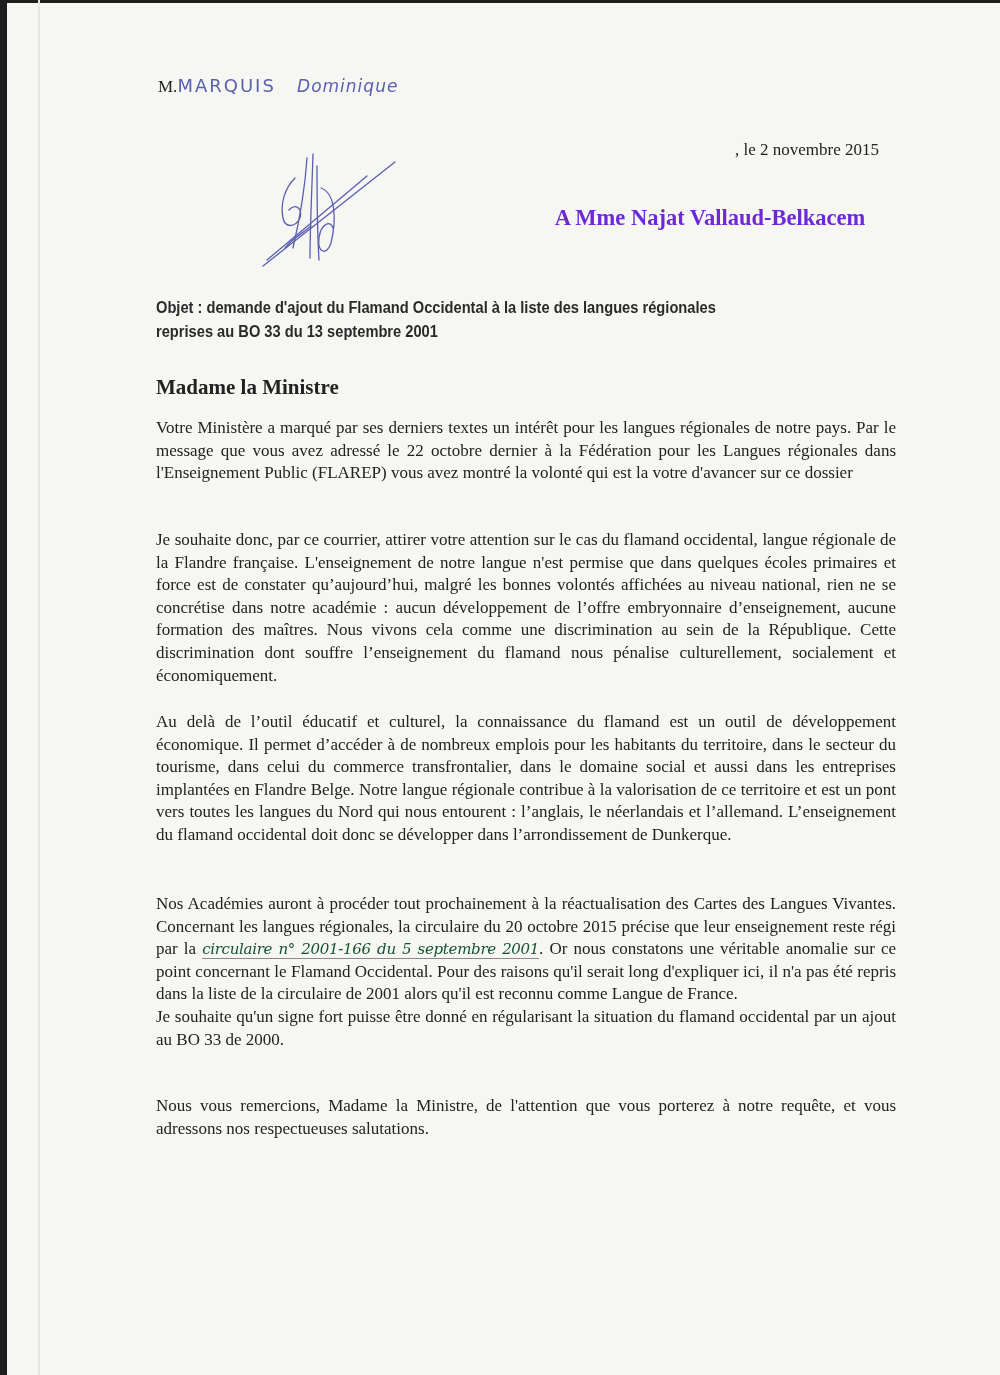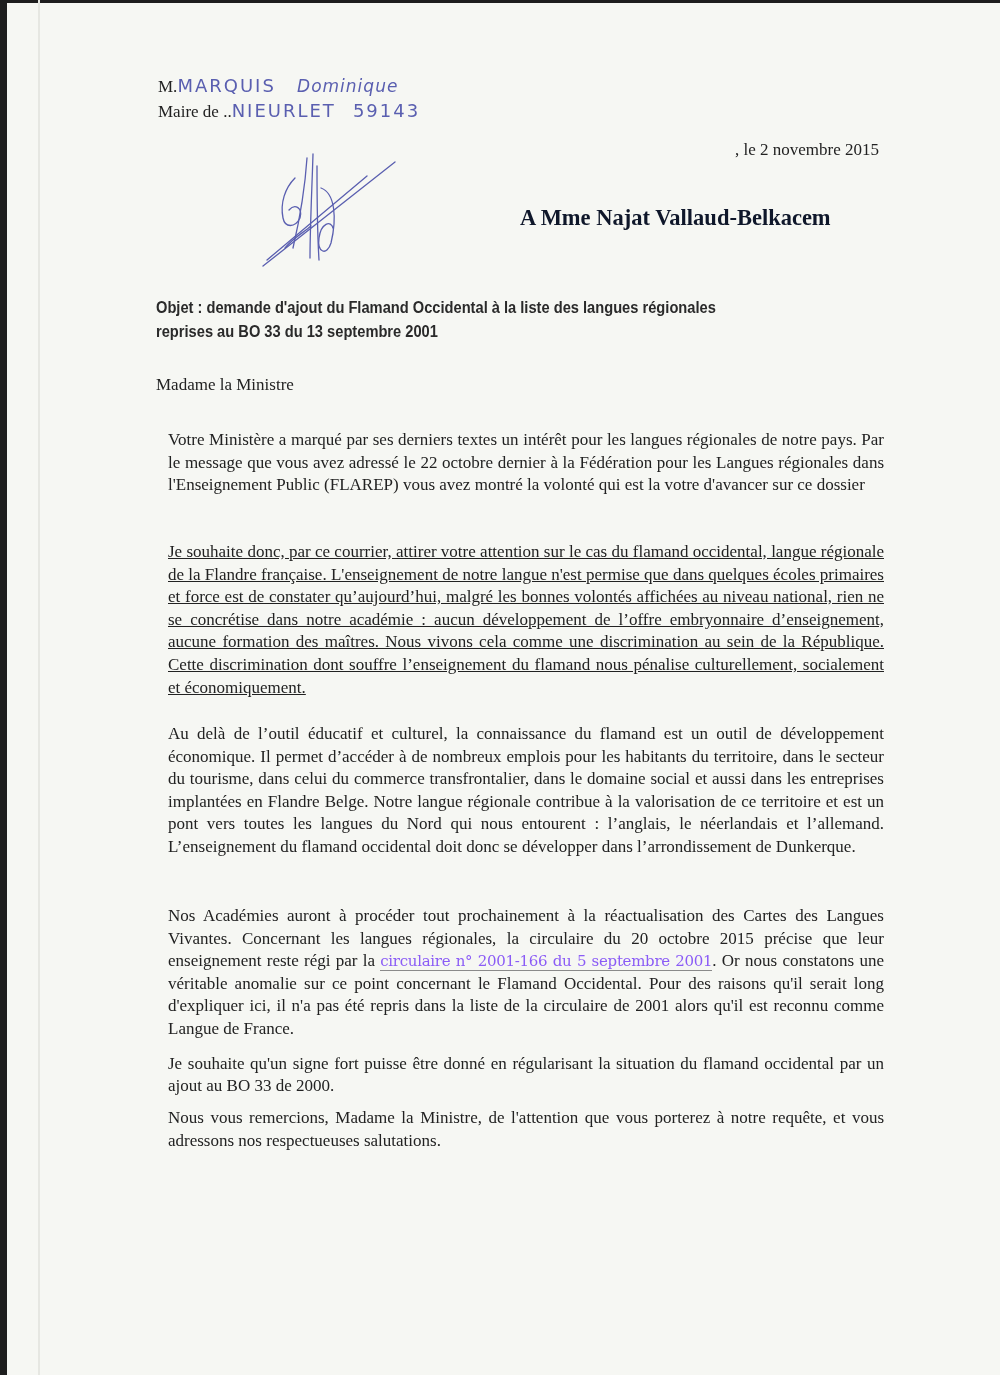--- a/index.html
+++ b/index.html
@@ -30,67 +30,63 @@
       font-size: 18px; letter-spacing: 2px; font-weight: normal;
     }
     .hand.sm { font-size: 17px; letter-spacing: 1px; font-style: italic; }
 
     .date { position: absolute; left: 735px; top: 114px; font-size: 17px; margin-top: 18px; }
 
     .signature { position: absolute; left: 255px; top: 140px; width: 150px; height: 125px; }
 
     .recipient {
       position: absolute; left: 520px; top: 194px; width: 380px;
-      text-align: left; font-weight: bold; font-size: 22.5px; line-height: 31px;
-      color: #0f172a;
+      text-align: center; font-weight: bold; font-size: 22.5px; line-height: 31px;
+      color: #6d28d9;
     }
 
     .objet {
       position: absolute; left: 156px; top: 288px; width: 700px;
       font-family: "Liberation Sans", sans-serif; font-weight: bold;
       font-size: 15.6px; line-height: 24px; color: #2a2a2a;
       transform: scaleX(0.94); transform-origin: left top;
     }
 
-    .salutation { position: absolute; left: 156px; top: 367px; font-size: 17px; }
+    .salutation { position: absolute; left: 156px; top: 367px; font-size: 21px; font-weight: bold; }
 
     .body-text {
       position: absolute; left: 156px; width: 740px;
       font-size: 17px; line-height: 22.6px; text-align: justify;
     }
-    .body-text p { margin: 12px; }
+    .body-text p { margin: 0; }
     .p1 { top: 409px; }
-    .p2 { top: 521px; text-decoration: underline; }
+    .p2 { top: 521px; }
     .p3 { top: 703px; }
     .p4 { top: 885px; }
     .p5 { top: 1087px; }
 
     .link-ref {
-      color: #8b5cf6; text-decoration: none;
+      color: #14532d; text-decoration: none;
       border-bottom: 1px solid #8a8a8a;
-      font-family: "DejaVu Serif", serif; font-size: 15px; letter-spacing: -0.3px;
+      font-family: "DejaVu Serif", serif; font-size: 15px; letter-spacing: -0.3px; font-style: italic;
     }
   </style>
 </head>
 <body>
 
 <div class="scan-border-top"></div>
 <div class="scan-border-left"></div>
 <div class="fold-line"></div>
 
 <div class="page">
 
   <div class="sender">
     <div class="line">
       <span>M.</span><span class="hand">MARQUIS</span>
       &nbsp;&nbsp;&nbsp;&nbsp;<span class="hand sm">Dominique</span>
-    </div>
-    <div class="line">
-      <span>Maire de ..</span><span class="hand">NIEURLET</span>
-      &nbsp;&nbsp;&nbsp;<span class="hand">59143</span>
     </div>
   </div>
 
   <div class="date">, le 2 novembre 2015</div>
 
   <svg class="signature" viewBox="0 0 150 125">
     <g fill="none" stroke="#5a5fb0" stroke-width="1.3" stroke-linecap="round">
       <path d="M8 118 L140 14"></path>
       <path d="M12 112 L112 28"></path>
       <path d="M40 30 C 30 40, 25 55, 28 70 C 30 80, 40 80, 45 70 C 48 60, 40 55, 34 62"></path>

